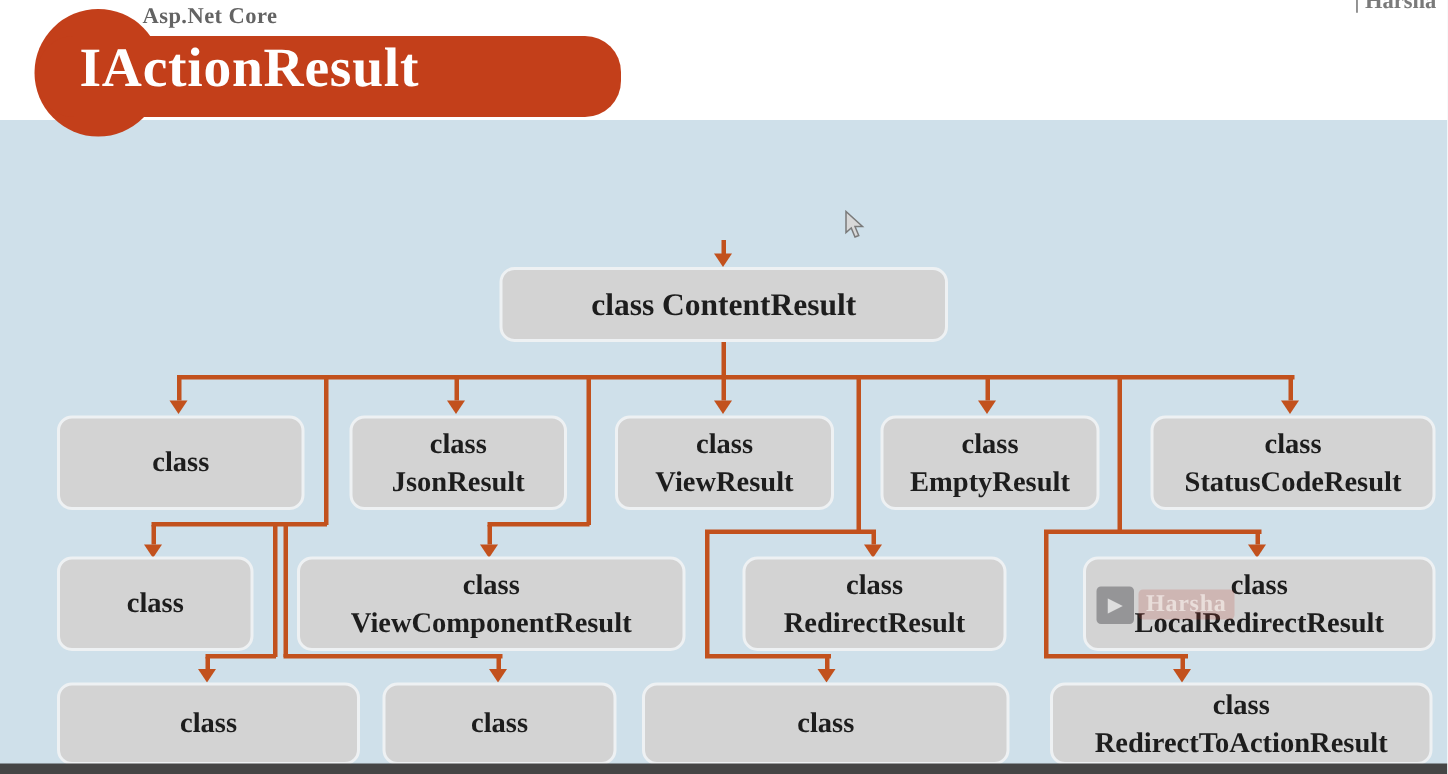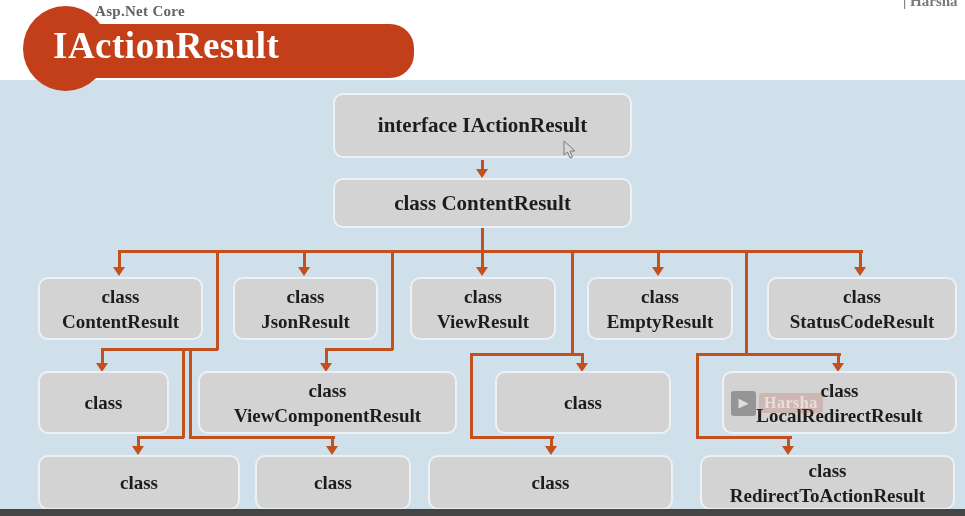--- a/index.html
+++ b/index.html
@@ -99,30 +99,26 @@
   <div class="arr" style="left:545px;top:446px"></div>
 
   <div class="h" style="left:696px;top:353px;width:145px"></div>
   <div class="v" style="left:837px;top:355px;height:8px"></div>
   <div class="arr" style="left:832px;top:363px"></div>
   <div class="v" style="left:696px;top:355px;height:83px"></div>
   <div class="h" style="left:696px;top:436px;width:96px"></div>
   <div class="v" style="left:787px;top:438px;height:8px"></div>
   <div class="arr" style="left:782px;top:446px"></div>
 
-  <div class="node big" style="left:333px;top:93px;width:299px;height:65px">
-    <span>interface IActionResult</span>
-  </div>
   <div class="node big" style="left:333px;top:178px;width:299px;height:50px">
     <span>class ContentResult</span>
   </div>
 
   <div class="node" style="left:38px;top:277px;width:165px;height:63px">
     <span>class</span>
-      <span>ContentResult</span>
   </div>
   <div class="node" style="left:233px;top:277px;width:145px;height:63px">
     <span>class</span>
       <span>JsonResult</span>
   </div>
   <div class="node" style="left:410px;top:277px;width:146px;height:63px">
     <span>class</span>
       <span>ViewResult</span>
   </div>
   <div class="node" style="left:587px;top:277px;width:146px;height:63px">
@@ -136,20 +132,21 @@
 
   <div class="node" style="left:38px;top:371px;width:131px;height:63px">
     <span>class</span>
   </div>
   <div class="node" style="left:198px;top:371px;width:259px;height:63px">
     <span>class</span>
       <span>ViewComponentResult</span>
   </div>
   <div class="node" style="left:495px;top:371px;width:176px;height:63px">
     <span>class</span>
+      <span>RedirectResult</span>
   </div>
   <div class="node" style="left:722px;top:371px;width:235px;height:63px">
     <span>class</span>
       <span>LocalRedirectResult</span>
   </div>
 
   <div class="node" style="left:38px;top:455px;width:202px;height:55px">
     <span>class</span>
   </div>
   <div class="node" style="left:255px;top:455px;width:156px;height:55px">

